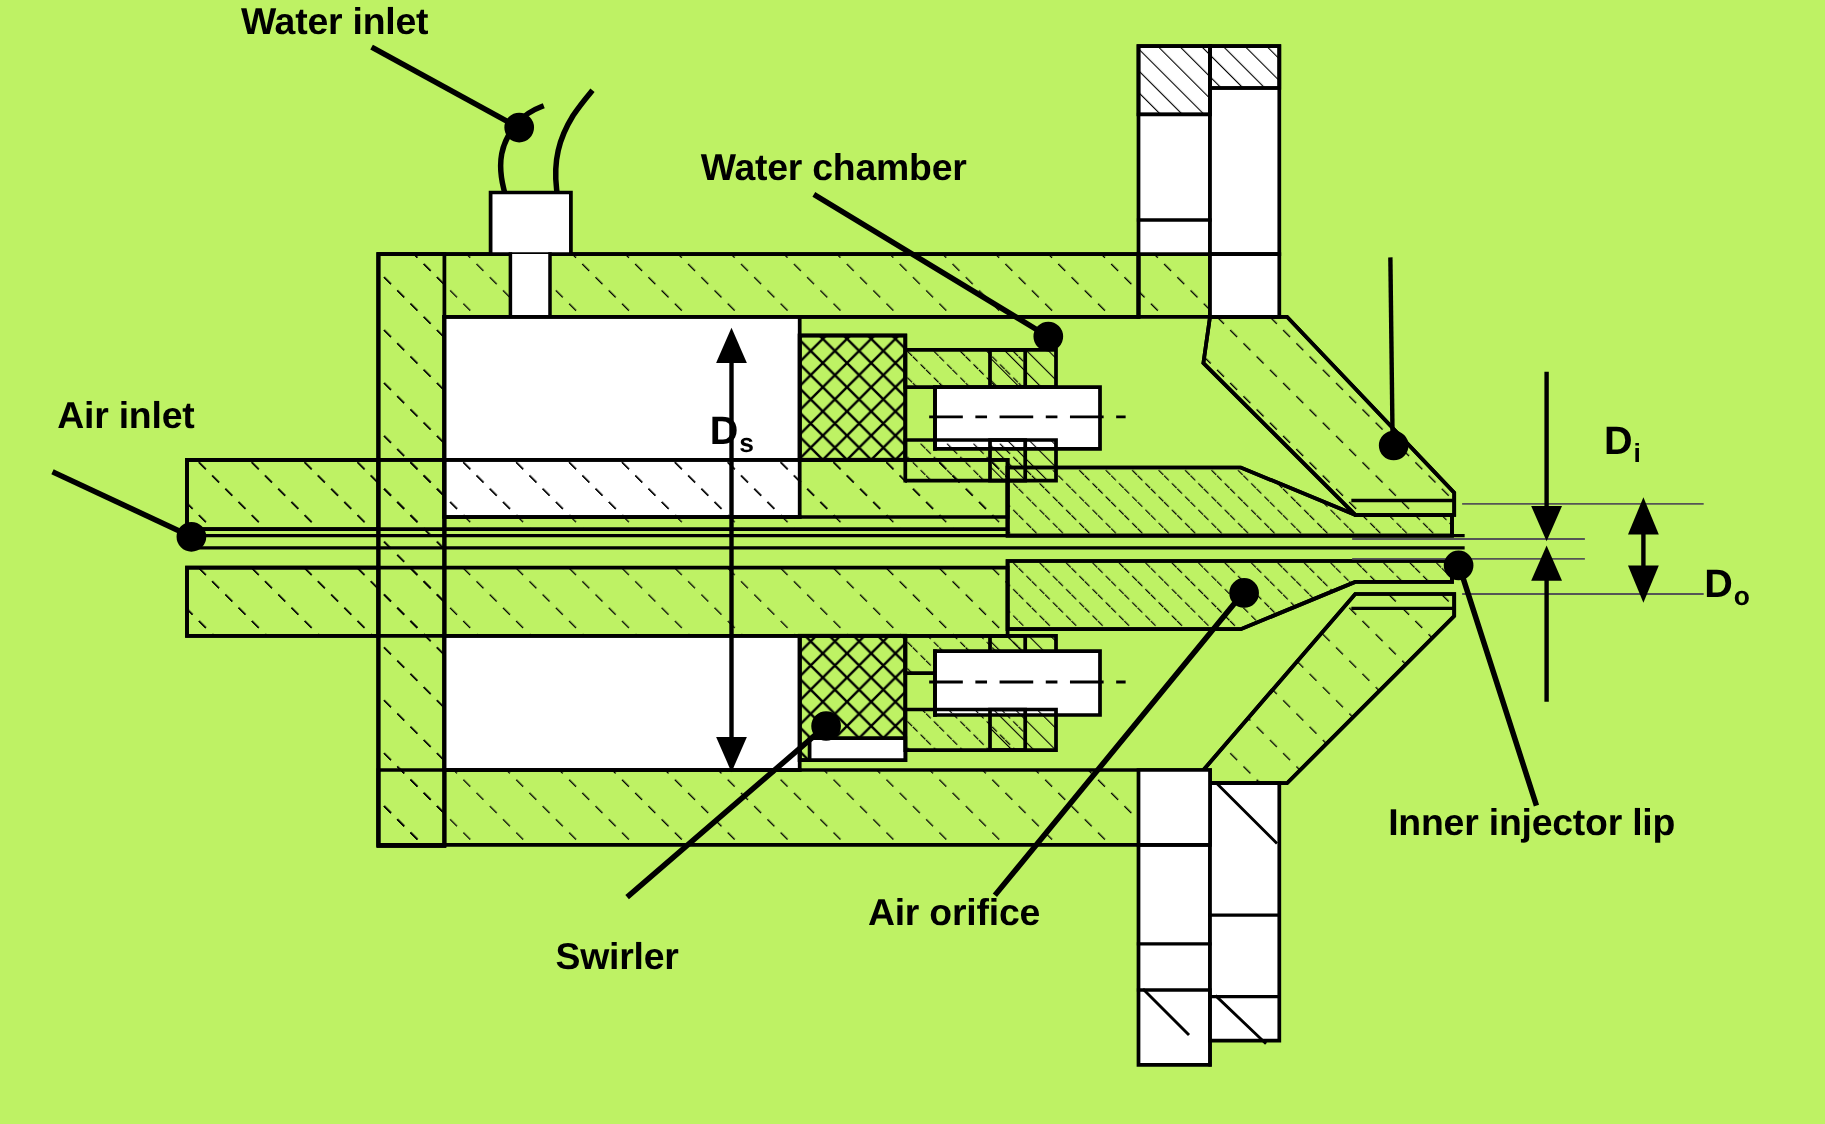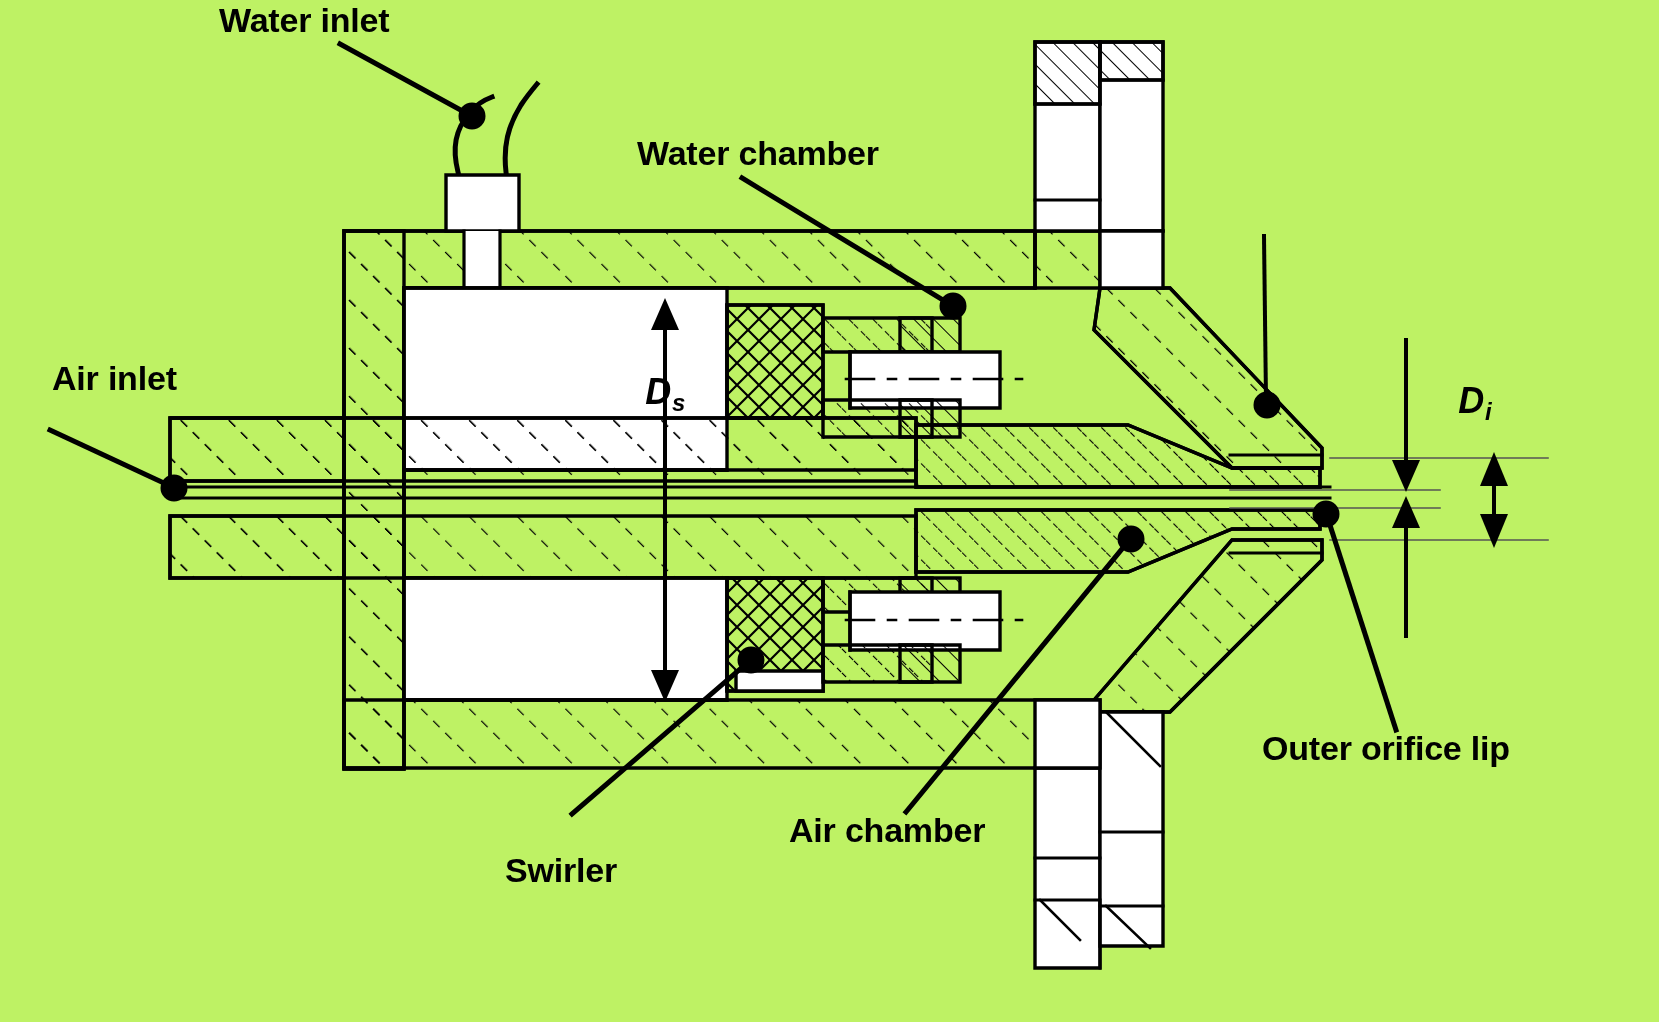--- a/index.html
+++ b/index.html
@@ -26,21 +26,21 @@
   .lbl {
     position: absolute;
     font-family: "Liberation Sans", sans-serif;
     font-weight: bold;
     color: #000000;
     white-space: pre;
     line-height: 1.08;
     letter-spacing: -0.2px;
   }
   .lbl-big { font-size: 34px; }
-  .lbl-dim { font-size: 36px; font-style: italic; }
+  .lbl-dim { font-size: 36px; }
   .lbl-dim sub {
     font-size: 24px;
     vertical-align: baseline;
     position: relative;
     top: 7px;
     left: 1px;
   }
   .ctr { text-align: center; }
 </style>
 </head>
@@ -278,26 +278,29 @@
 
   <div class="lbl lbl-big" style="left:219px; top:2px;">Water inlet</div>
 
   <div class="lbl lbl-big" style="left:637px; top:135px;">Water chamber</div>
 
 
   <div class="lbl lbl-big" style="left:11px; top:360px;margin-left:41px;">Air inlet</div>
 
   <div class="lbl lbl-big" style="left:505px; top:812px;margin-top:40px;">Swirler</div>
 
-  <div class="lbl lbl-big" style="left:789px; top:812px;">Air chamber</div>
-
-  <div class="lbl lbl-big" style="left:1262px; top:730px;">Outer orifice lip</div>
+  <div class="lbl lbl-big" style="left:789px; top:812px;">Air orifice</div>
+
+  <div class="lbl lbl-big" style="left:1262px; top:730px;">Inner injector lip</div>
 
   <div class="lbl lbl-dim" style="left:606px; top:334px;">
     <span>D</span><sub>s</sub>
   </div>
 
   <div class="lbl lbl-dim" style="left:1419px; top:343px;">
     <span>D</span><sub>i</sub>
   </div>
 
+  <div class="lbl lbl-dim" style="left:1510px; top:473px;">
+    <span>D</span><sub>o</sub>
+  </div>
 
 </div>
 
 </body></html>

